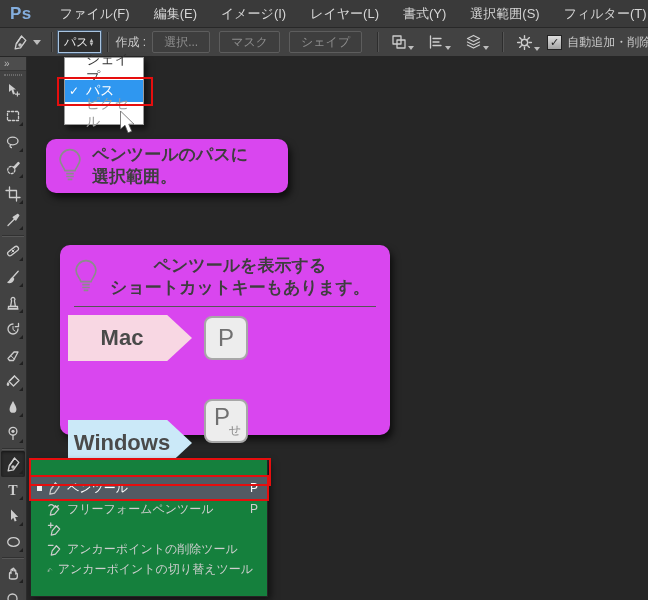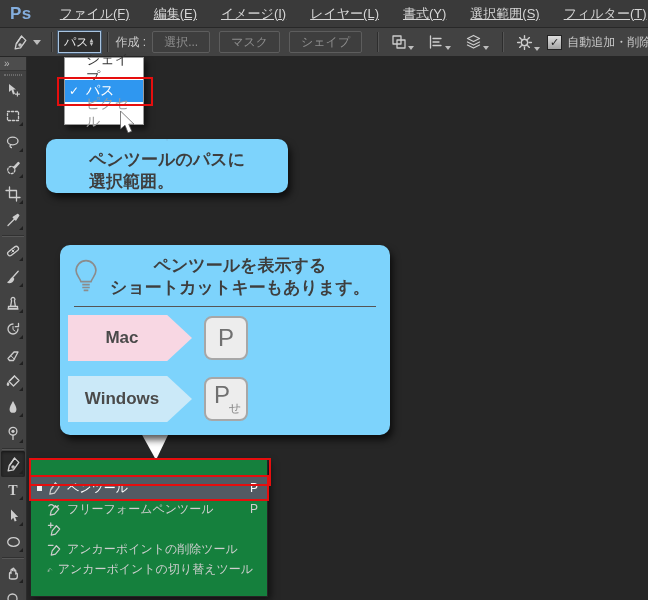--- a/index.html
+++ b/index.html
@@ -2,21 +2,21 @@
 <html><head>
 <meta charset="utf-8">
 <style>
   html,body{margin:0;padding:0;}
   body{width:648px;height:600px;position:relative;overflow:hidden;background:#262626;
        font-family:"Liberation Sans","DejaVu Sans",sans-serif;-webkit-font-smoothing:antialiased;}
   
   .menubar{position:absolute;left:0;top:0;width:648px;height:27px;background:#3a3a3a;
            border-bottom:1px solid #282828;display:flex;align-items:center;color:#d6d6d6;font-size:13px;white-space:nowrap;}
   .ps-logo{color:#84aede;font-weight:bold;font-size:17px;padding:0 16px 0 10px;letter-spacing:.5px;}
-  .menu-item{padding:0 12px;text-decoration:underline;}
+  .menu-item{padding:0 12px;}
   
   .optionsbar{position:absolute;left:0;top:28px;width:648px;height:28px;background:#424242;
               border-bottom:1px solid #262626;display:flex;align-items:center;color:#c9c9c9;font-size:12px;white-space:nowrap;}
   .grip{width:6px;height:20px;margin:0 5px 0 3px;
         background:repeating-linear-gradient(90deg,#5d5d5d 0 1px,transparent 1px 3px);}
   .vsep{width:1px;height:20px;background:#2d2d2d;box-shadow:1px 0 0 #565656;margin:0 6px;flex:none;}
   .tool-preset{display:flex;align-items:center;gap:4px;padding:0 4px;}
   .dd-arrow{width:0;height:0;border-left:4px solid transparent;border-right:4px solid transparent;border-top:5px solid #bdbdbd;}
   .combo{width:74px;height:20px;background:#2e2e2e;border:1px solid #a9c4e0;box-shadow:0 0 0 1px #44586e;
          display:flex;align-items:center;color:#ececec;padding:0 5px;}
@@ -45,32 +45,32 @@
   
   .dropdown{position:absolute;left:64px;top:57px;width:78px;background:#fff;border:1px solid #9b9b9b;
             box-shadow:3px 4px 6px rgba(0,0,0,.55);z-index:5;font-size:14px;color:#333;}
   .dd-item{height:22px;display:flex;align-items:center;padding:0 4px 0 21px;position:relative;}
   .dd-item .check{position:absolute;left:4px;font-size:12px;}
   .dd-item.sel{background:#2f97f0;color:#fff;}
   .dd-item.dis{color:#9b9b9b;}
   .red-frame{position:absolute;border:2px solid #e60e0e;z-index:8;pointer-events:none;}
   .cursor{position:absolute;z-index:10;}
   
-  .callout{position:absolute;background:#7dd3fc;border-radius:10px;box-shadow:3px 5px 7px rgba(0,0,0,.65);color:#3e3e3e;z-index:4;flex-direction:column;}
+  .callout{position:absolute;background:#d946ef;border-radius:10px;box-shadow:3px 5px 7px rgba(0,0,0,.65);color:#3e3e3e;z-index:4;}
   .c1{left:46px;top:139px;width:242px;height:54px;display:flex;align-items:center;gap:8px;padding:0 10px;box-sizing:border-box;}
   .c1 .txt{font-size:17px;font-weight:bold;line-height:22px;}
   .c2{left:60px;top:245px;width:330px;height:190px;}
   .c2 .head{display:flex;align-items:center;gap:10px;padding:10px 12px 4px;font-size:17px;font-weight:bold;line-height:22px;text-align:center;}
   .divider{height:1px;background:#555;margin:3px 14px 6px;}
   .sc-row{display:flex;align-items:center;margin:8px 0 0 8px;}
   .pennant{height:46px;width:124px;display:flex;align-items:center;justify-content:center;
-           padding-right:16px;box-sizing:border-box;font-size:17px;font-weight:bold;color:#4a4a4a;
+           padding-right:16px;box-sizing:border-box;font-size:22px;font-weight:bold;color:#4a4a4a;
            clip-path:polygon(0 0,80% 0,100% 50%,80% 100%,0 100%);}
   .pennant.mac{background:#f8d7e3;}
-  .pennant.win{background:#cbe9f8;}
+  .pennant.win{background:#cbe9f8;margin-top:44px;}
   .keycap{width:44px;height:44px;margin-left:12px;border:2px solid #a7a7a7;border-radius:8px;background:#ededed;
           color:#707070;font-size:24px;display:flex;align-items:center;justify-content:center;position:relative;box-sizing:border-box;}
   .keycap .sub{position:absolute;right:5px;bottom:2px;font-size:12px;color:#8a8a8a;}
   .tail-down{position:absolute;left:141px;top:433px;width:0;height:0;z-index:3;
              border-left:15px solid transparent;border-right:13px solid transparent;border-top:27px solid #fff;}
   
   .flyout{position:absolute;left:30px;top:459px;width:238px;background:#15803d;border:1px solid #252525;
           box-shadow:3px 3px 7px rgba(0,0,0,.55);z-index:6;padding:17px 0;box-sizing:border-box;}
   .fly-row{height:20px;display:flex;align-items:center;gap:5px;padding:0 9px 0 6px;color:#cecece;font-size:12px;}
   .fly-row .sq{width:5px;height:5px;background:#ededed;flex:none;visibility:hidden;}

